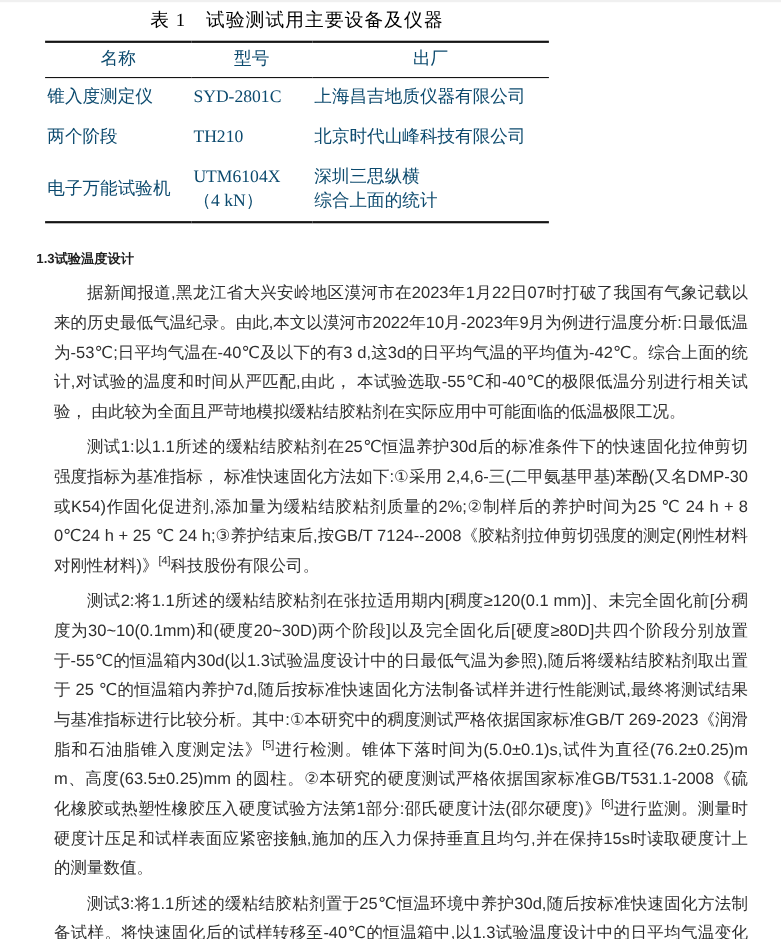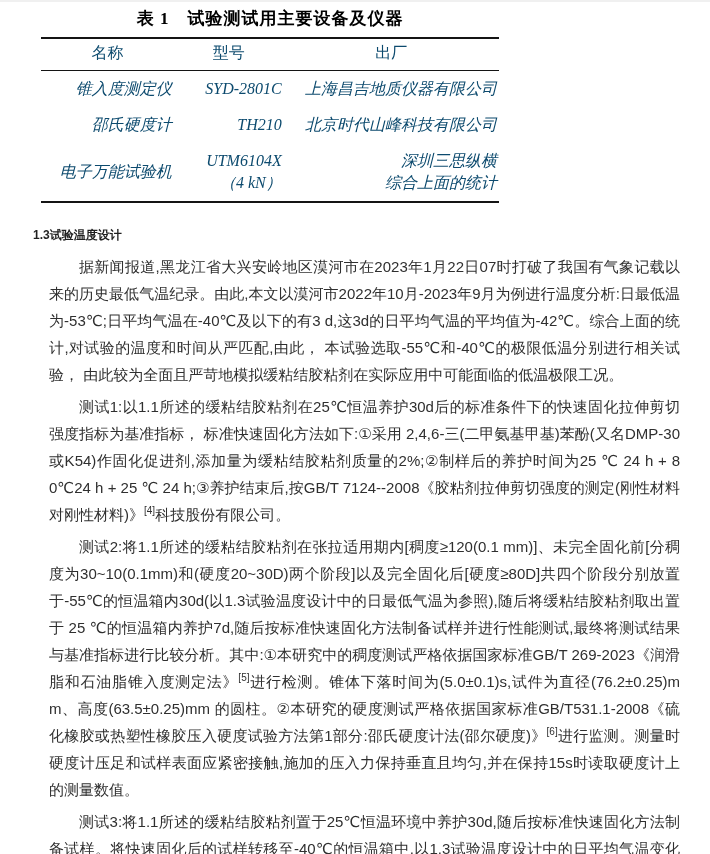--- a/index.html
+++ b/index.html
@@ -11,21 +11,21 @@
     color: #2b2b2b;
     box-sizing: border-box;
   }
   .page { padding: 3px 30px 0 33px; }
 
   
   .tbl-wrap { width: 458px; margin-left: 8px; }
   .tbl-caption {
     text-align: center;
     font-family: "Liberation Serif", "DejaVu Serif", serif;
-    font-weight: bold;
+    font-weight: normal;
     font-size: 17px;
     color: #000000;
     padding: 2px 0 7px 0;
     letter-spacing: 1px;
   }
   table.tbl {
     width: 100%;
     border-collapse: collapse;
     font-family: "Liberation Serif", "DejaVu Serif", serif;
     font-size: 16px;
@@ -33,25 +33,24 @@
     border-top: 2px solid #141414;
     border-bottom: 2px solid #141414;
   }
   table.tbl th {
     font-weight: normal;
     border-bottom: 1.5px solid #141414;
     padding: 4px 2px 6px 2px;
     text-align: center;
   }
   table.tbl td {
-    text-align: right;
+    text-align: left;
     vertical-align: middle;
     padding: 7px 2px;
     line-height: 22px;
-    font-style: italic;
   }
   .col-name  { width: 29%; }
   .col-model { width: 24%; }
   .col-maker { width: 47%; }
 
   
   h2.sec {
     font-size: 12px;
     font-weight: bold;
     color: #1f1f1f;
@@ -92,21 +91,21 @@
           <th>出厂</th>
         </tr>
       </thead>
       <tbody>
         <tr>
           <td>锥入度测定仪</td>
           <td>SYD-2801C</td>
           <td>上海昌吉地质仪器有限公司</td>
         </tr>
         <tr>
-          <td>邵氏硬度计</td>
+          <td>两个阶段</td>
           <td>TH210</td>
           <td>北京时代山峰科技有限公司</td>
         </tr>
         <tr>
           <td>电子万能试验机</td>
           <td>
             <span>UTM6104X</span><br>
             <span>（4 kN）</span>
           </td>
           <td>

